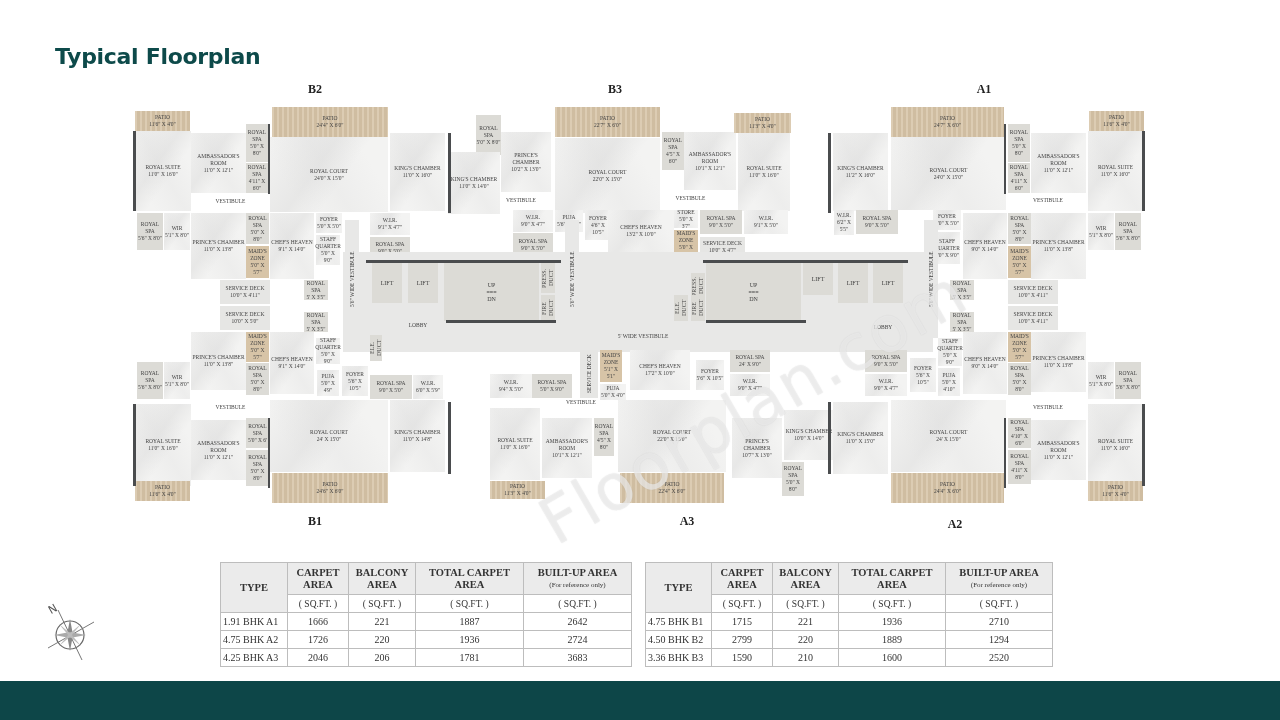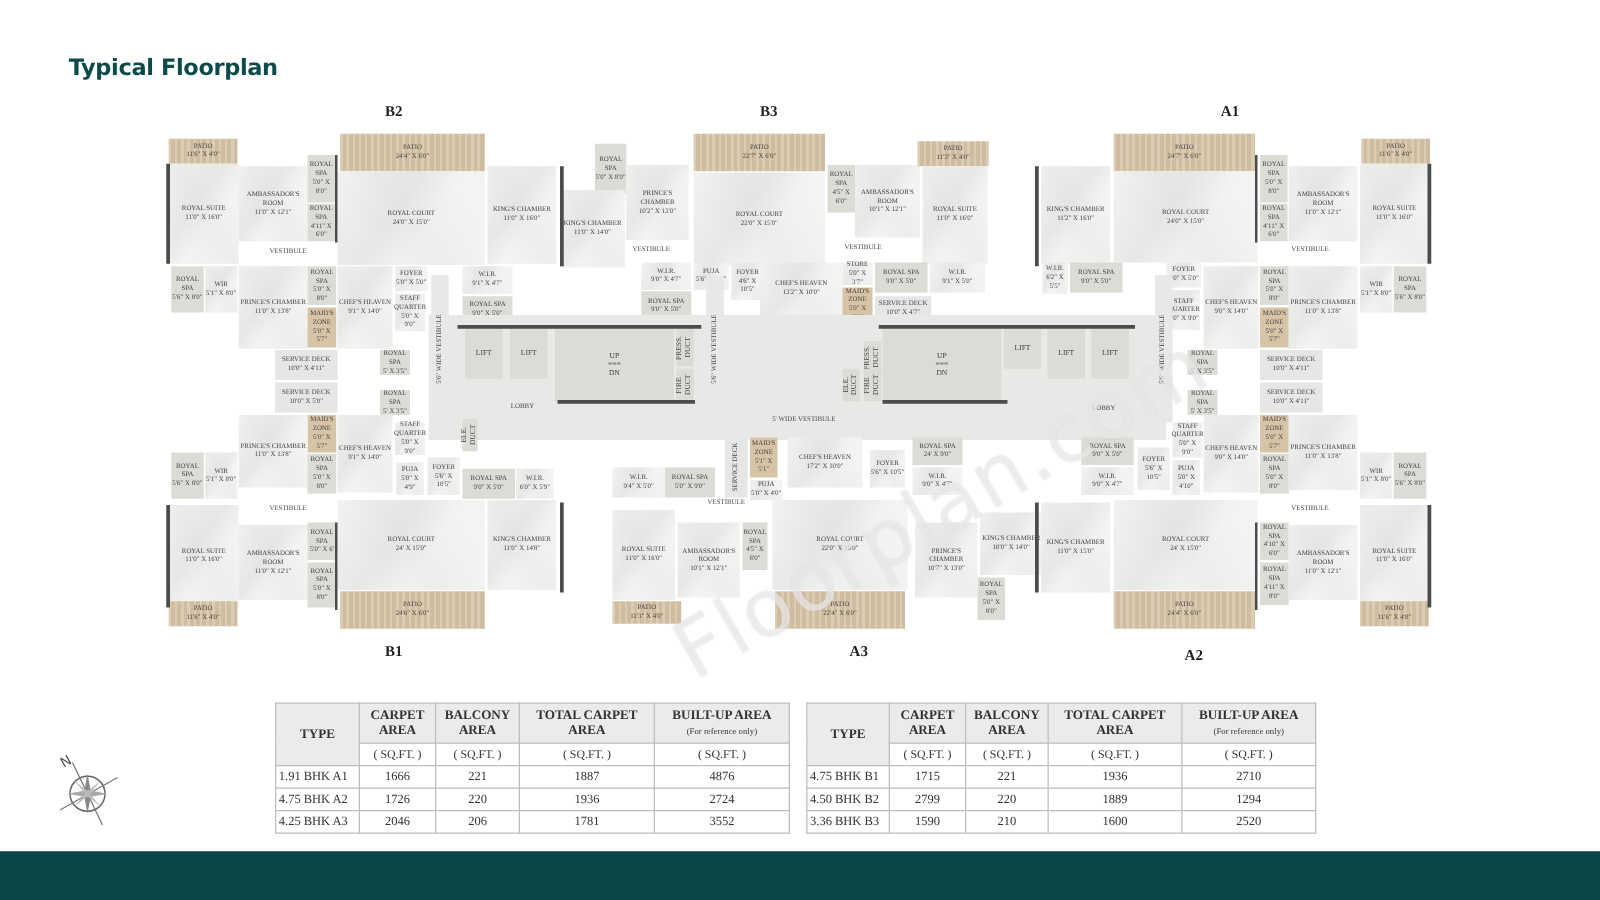--- a/index.html
+++ b/index.html
@@ -2,21 +2,21 @@
 <html><head>
 <meta charset="utf-8">
 <style>
   * { box-sizing: border-box; margin: 0; padding: 0; }
   html, body { width: 1280px; height: 720px; overflow: hidden; background: #ffffff; }
   body { position: relative; font-family: "Liberation Serif", serif; color: #333; }
 
   .title {
     position: absolute; left: 55px; top: 44px;
     font-family: "DejaVu Sans", sans-serif; font-weight: bold;
-    font-size: 18px; color: #0d4a4a; letter-spacing: -0.3px;
+    font-size: 22px; color: #0d4a4a; letter-spacing: -0.3px;
   }
 
   .plan { position: absolute; left: 118px; top: 80px; width: 1045px; height: 455px; }
   .unit-label {
     position: absolute; font-family: "Liberation Serif", serif; font-weight: bold;
     font-size: 12px; color: #222; transform: translateX(-50%);
   }
 
   .room {
     position: absolute; background: #f3f3f2;
@@ -674,35 +674,35 @@
     <th class="unit">( SQ.FT. )</th>
     <th class="unit">( SQ.FT. )</th>
     <th class="unit">( SQ.FT. )</th>
     <th class="unit">( SQ.FT. )</th>
   </tr>
   <tr>
     <td class="type">1.91 BHK A1</td>
         <td>1666</td>
         <td>221</td>
         <td>1887</td>
-        <td>4876</td>
+        <td>2642</td>
   </tr>
   <tr>
     <td class="type">4.75 BHK A2</td>
         <td>1726</td>
         <td>220</td>
         <td>1936</td>
         <td>2724</td>
   </tr>
   <tr>
     <td class="type">4.25 BHK A3</td>
         <td>2046</td>
         <td>206</td>
         <td>1781</td>
-        <td>3552</td>
+        <td>3683</td>
   </tr>
 </tbody>
   </table>
 
 <table class="area" id="table-b">
   <colgroup>
       <col style="width:66px">
       <col style="width:61px">
       <col style="width:66px">
       <col style="width:107px">

